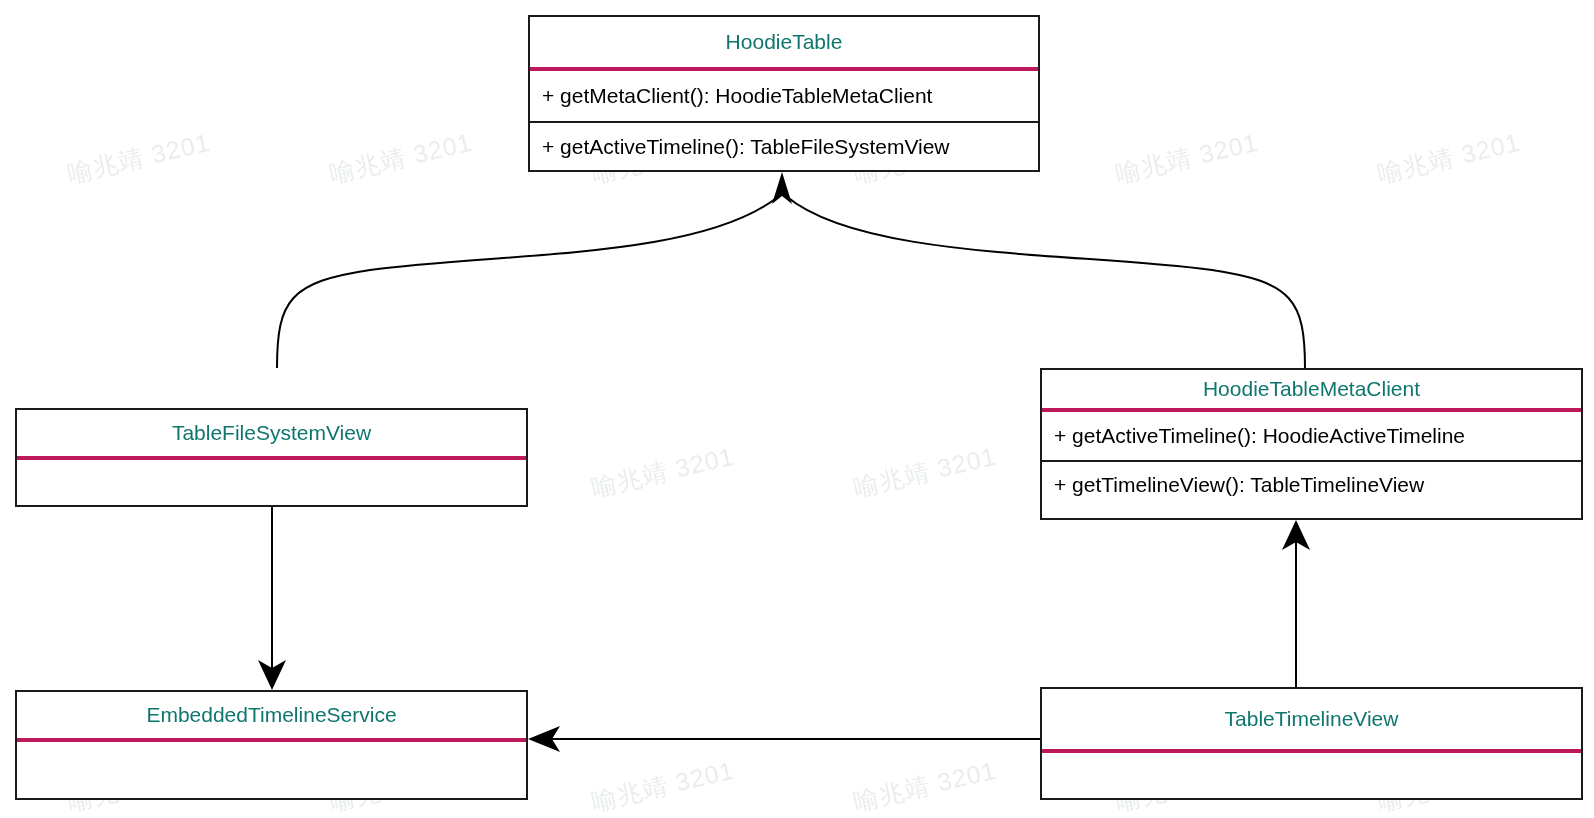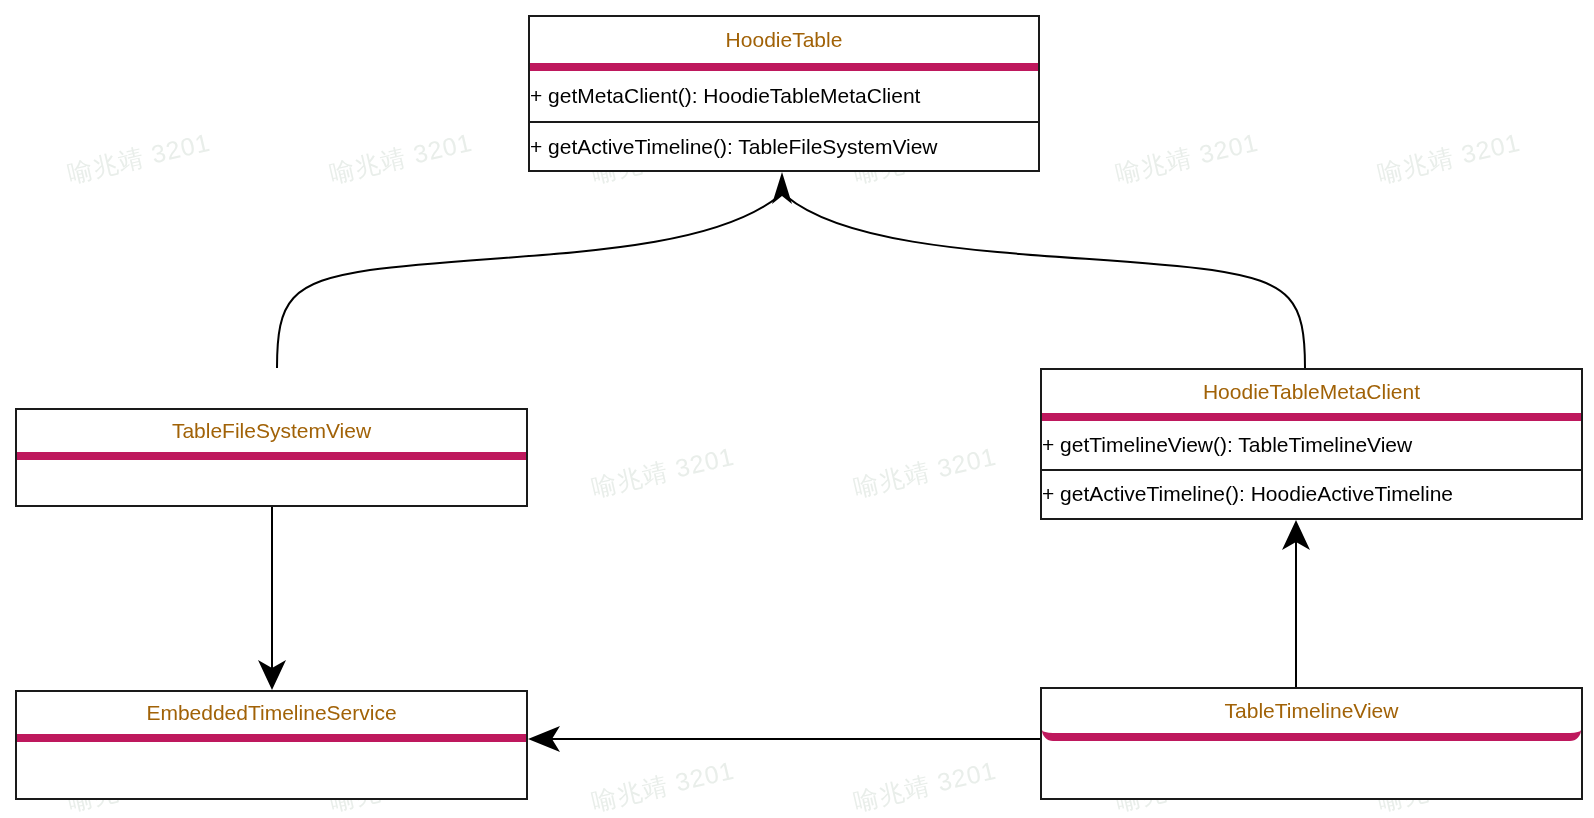--- a/index.html
+++ b/index.html
@@ -60,35 +60,35 @@
     position: absolute;
     box-sizing: border-box;
     background: #ffffff;
     border: 2px solid #1a1a1a;
     z-index: 2;
   }
   .uml-name {
     box-sizing: border-box;
     text-align: center;
     font-size: 21px;
-    color: #a16207;
+    color: #0f766e;
     display: flex;
     align-items: center;
     justify-content: center;
-    border-bottom: 8px solid #be185d;
+    border-bottom: 4px solid #be185d;
     white-space: nowrap;
   }
   .uml-members {
     box-sizing: border-box;
   }
   .uml-member {
     box-sizing: border-box;
     font-size: 21px;
     color: #000000;
-    padding-left: 0;
+    padding-left: 12px;
     display: flex;
     align-items: center;
     white-space: nowrap;
   }
   .uml-member + .uml-member {
     border-top: 2px solid #1a1a1a;
   }
   .uml-members.empty {
     height: 100%;
   }
@@ -96,29 +96,29 @@
   
   #box-hoodietable      { left: 528px;  top: 15px;  width: 512px; height: 157px; }
   #box-hoodietable .uml-name     { height: 54px; }
   #box-hoodietable .uml-member   { height: 50px; }
 
   #box-tablefilesystemview { left: 15px;  top: 368px; width: 513px; height: 99px; margin-top: 40px; }
   #box-tablefilesystemview .uml-name { height: 50px; }
   #box-tablefilesystemview .uml-members { height: 45px; }
 
   #box-hoodietablemetaclient { left: 1040px; top: 368px; width: 543px; height: 152px; }
-  #box-hoodietablemetaclient .uml-name   { height: 51px; }
+  #box-hoodietablemetaclient .uml-name   { height: 42px; }
   #box-hoodietablemetaclient .uml-member { height: 48px; }
 
   #box-embeddedtimelineservice { left: 15px; top: 690px; width: 513px; height: 110px; }
   #box-embeddedtimelineservice .uml-name { height: 50px; }
   #box-embeddedtimelineservice .uml-members { height: 56px; }
 
   #box-tabletimelineview { left: 1040px; top: 687px; width: 543px; height: 113px; }
-  #box-tabletimelineview .uml-name { height: 52px; border-radius: 11px; }
+  #box-tabletimelineview .uml-name { height: 64px; }
   #box-tabletimelineview .uml-members { height: 57px; }
 </style>
 </head>
 <body>
 
 <div id="canvas">
 
   <div class="wm-layer" id="wm-layer">
       <div class="wm" style="left: 68px; top: 158px; color: rgb(233, 238, 234);">喻兆靖 3201</div>
       <div class="wm" style="left: 330px; top: 158px; color: rgb(233, 238, 234);">喻兆靖 3201</div>
@@ -167,22 +167,22 @@
   </div>
 
   <div class="uml-class" id="box-tablefilesystemview">
     <div class="uml-name">TableFileSystemView</div>
     <div class="uml-members empty"></div>
   </div>
 
   <div class="uml-class" id="box-hoodietablemetaclient">
     <div class="uml-name">HoodieTableMetaClient</div>
     <div class="uml-members">
+      <div class="uml-member">+ getActiveTimeline(): HoodieActiveTimeline</div>
       <div class="uml-member">+ getTimelineView(): TableTimelineView</div>
-      <div class="uml-member">+ getActiveTimeline(): HoodieActiveTimeline</div>
     </div>
   </div>
 
   <div class="uml-class" id="box-embeddedtimelineservice">
     <div class="uml-name">EmbeddedTimelineService</div>
     <div class="uml-members empty"></div>
   </div>
 
   <div class="uml-class" id="box-tabletimelineview">
     <div class="uml-name">TableTimelineView</div>

